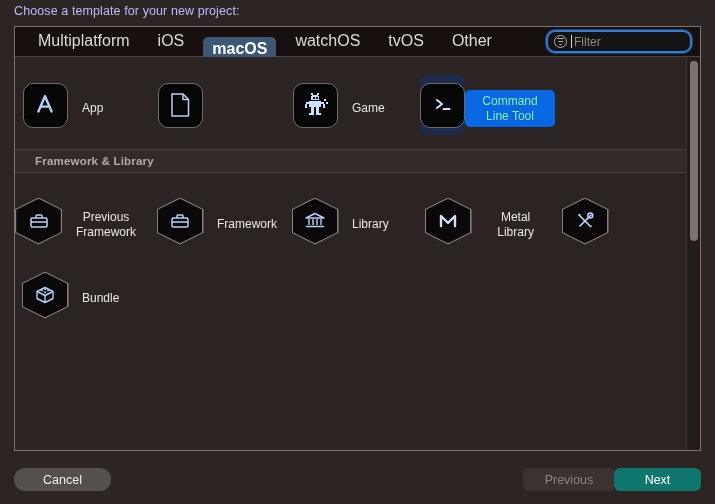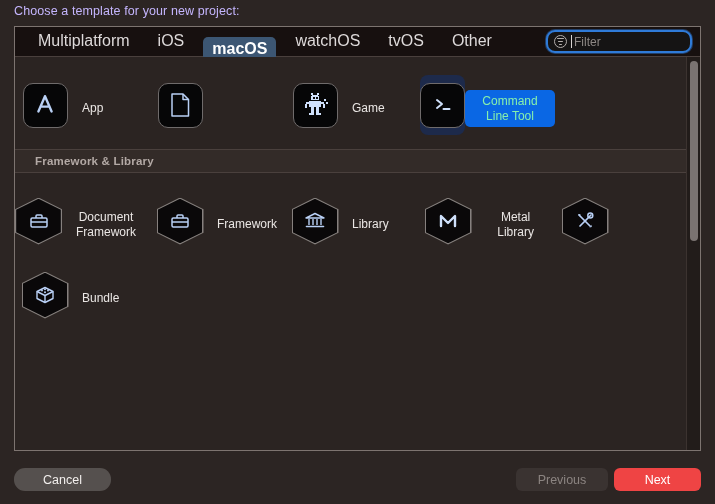--- a/index.html
+++ b/index.html
@@ -262,29 +262,29 @@
     font-family: "Liberation Sans", sans-serif;
   }
   .btn-cancel {
     left: 14px;
     width: 97px;
     background: #55504e;
     color: #f2efed;
     border-radius: 11px;
   }
   .btn-previous {
-    right: 107px;
+    right: 100px;
     width: 92px;
     background: #3a3331;
     color: #8b8481;
   }
   .btn-next {
     right: 14px;
     width: 87px;
-    background: #ef4444;
+    background: #0f766e;
     color: #ffffff;
   }
 </style>
 </head>
 <body>
 
 <div class="dialog-title">Choose a template for your new project:</div>
 
 <div class="panel">
 
@@ -387,21 +387,21 @@
           <div class="hex-icon">
             <span class="hexring"></span>
               <span class="hexinner"></span>
             <svg width="24" height="24" viewBox="0 0 24 24">
               <rect x="4" y="9" width="16" height="9" rx="1.2" fill="none" stroke="#b9d0f5" stroke-width="1.5"></rect>
               <path d="M9 9 V7 A1 1 0 0 1 10 6 H14 A1 1 0 0 1 15 7 V9" fill="none" stroke="#b9d0f5" stroke-width="1.5"></path>
               <path d="M4 13 H20" stroke="#b9d0f5" stroke-width="1.5"></path>
             </svg>
           </div>
         </div>
-        <div class="cell-label">Document Framework</div>
+        <div class="cell-label">Previous Framework</div>
       </div>
 
       <div class="cell">
         <div class="icon-holder">
           <div class="hex-icon">
             <span class="hexring"></span>
               <span class="hexinner"></span>
             <svg width="24" height="24" viewBox="0 0 24 24">
               <rect x="4" y="9" width="16" height="9" rx="1.2" fill="none" stroke="#b9d0f5" stroke-width="1.5"></rect>
               <path d="M9 9 V7 A1 1 0 0 1 10 6 H14 A1 1 0 0 1 15 7 V9" fill="none" stroke="#b9d0f5" stroke-width="1.5"></path>

